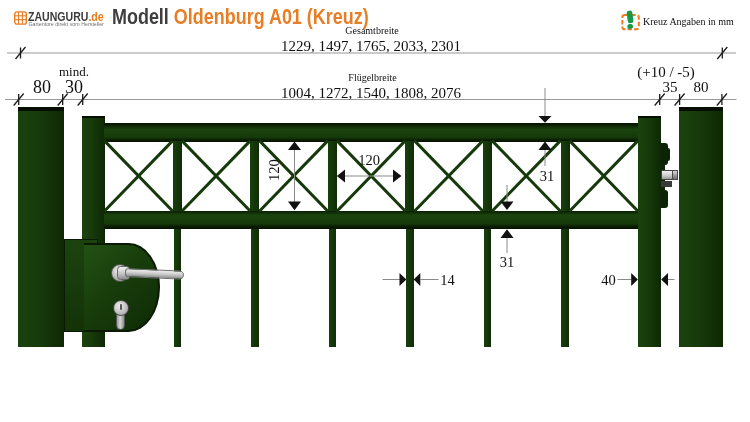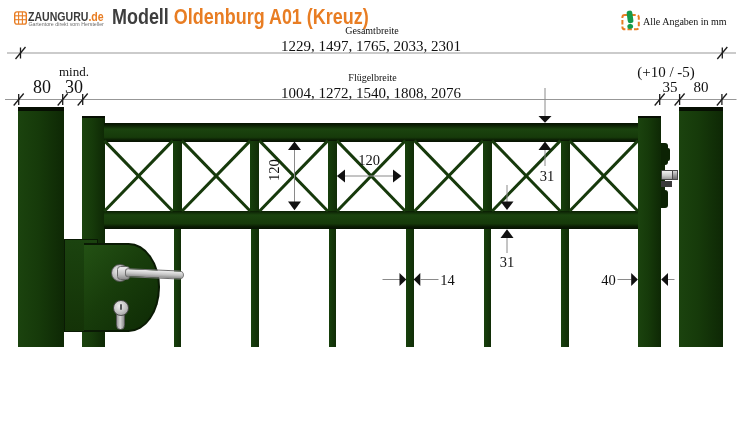--- a/index.html
+++ b/index.html
@@ -29,21 +29,21 @@
   <div class="abs" style="left:112px;top:4.5px;font-family:'Liberation Sans',sans-serif;font-weight:bold;font-size:21.5px;color:#3e3e3e;transform:scaleX(0.835);transform-origin:0 0;white-space:nowrap;">Modell <span style="color:#e87d23;">Oldenburg A01 (Kreuz)</span></div>
 
   <svg class="abs" style="left:619px;top:8px;" width="26" height="24" viewBox="0 0 26 24">
     <rect x="3.4" y="6.9" width="16.4" height="14.4" rx="2.4" fill="none" stroke="#e87d23" stroke-width="2" stroke-dasharray="4.4 2.1"></rect>
     <g transform="rotate(-8 11.5 14)">
       <rect x="8.9" y="2.6" width="5.7" height="12.6" rx="2.6" fill="#169a4a"></rect>
       <ellipse cx="10.6" cy="18.4" rx="2.9" ry="2.4" fill="#169a4a"></ellipse>
     </g>
   </svg>
 
-  <div class="abs" style="left:643px;top:15.5px;font-size:10px;color:#111;white-space:nowrap;">Alle Angaben in mm</div>
+  <div class="abs" style="left:643px;top:15.5px;font-size:10px;color:#111;white-space:nowrap;">Kreuz Angaben in mm</div>
 
   <div class="abs green" style="left:17.6px;top:107px;width:46.4px;height:315px;"></div>
   <div class="abs cap" style="left:17.6px;top:107px;width:46.4px;height:3.5px;"></div>
 
   <div class="abs green" style="left:678.5px;top:107px;width:44.5px;height:315px;"></div>
   <div class="abs cap" style="left:678.5px;top:107px;width:44.5px;height:3.5px;"></div>
 
   <div class="abs green" style="left:81.7px;top:115.5px;width:23.4px;height:306.5px;"></div>
   <div class="abs cap" style="left:81.7px;top:115.5px;width:23.4px;height:2.6px;"></div>
 

